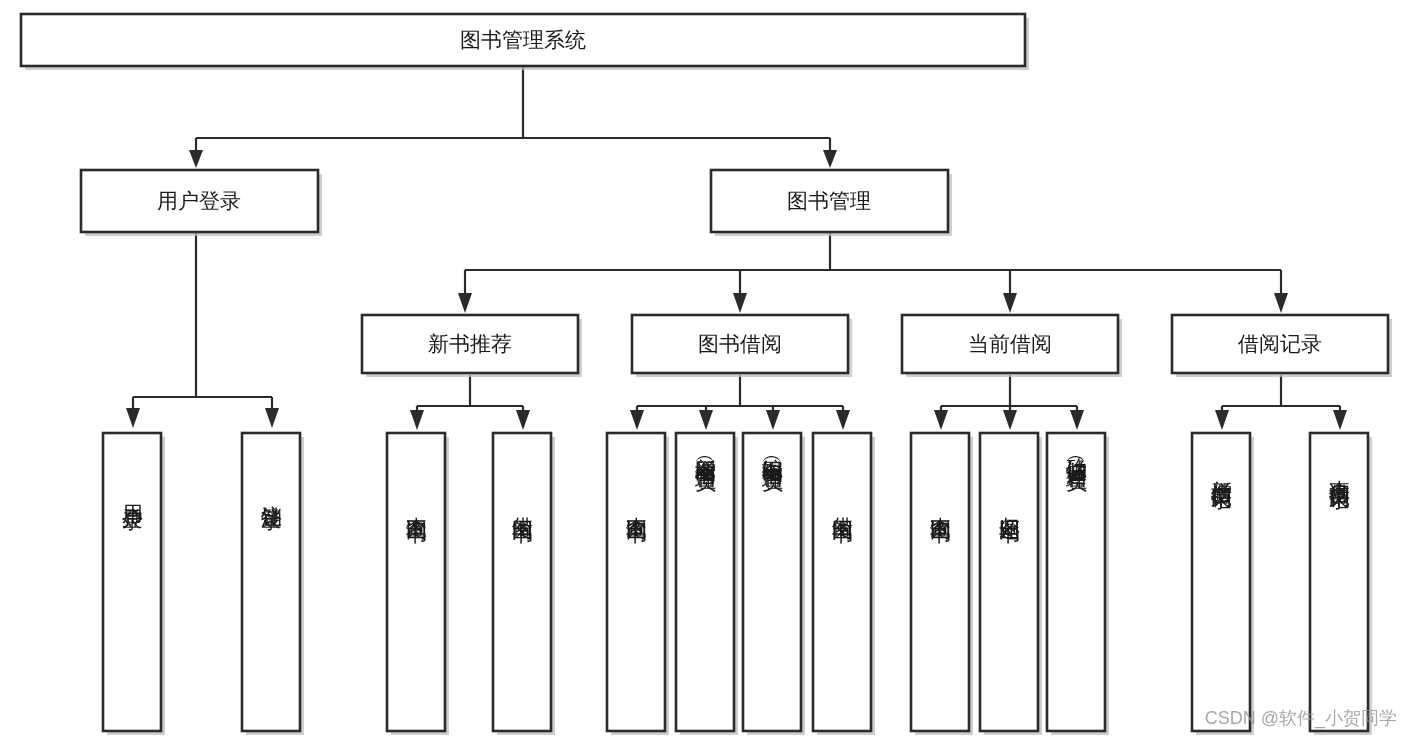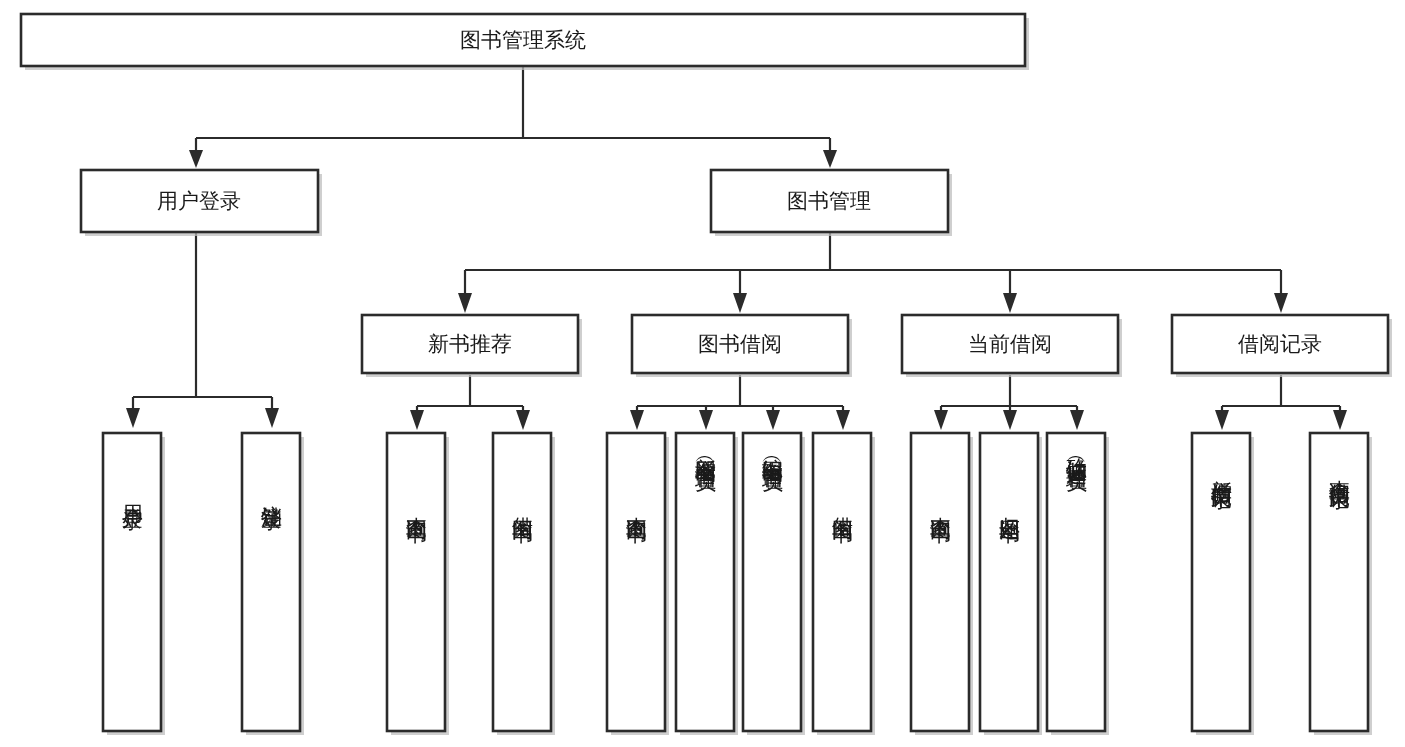--- a/index.html
+++ b/index.html
@@ -257,13 +257,14 @@
   <div class="leaf-label-wrap" style="left:1047px; top:441px; width:58px; height:290px;">
     <span class="leaf-label">确认归还（管理员）</span>
   </div>
   <div class="leaf-label-wrap" style="left:1192px; top:463px; width:58px; height:268px;">
     <span class="leaf-label">新增借阅记录</span>
   </div>
   <div class="leaf-label-wrap" style="left:1310px; top:463px; width:58px; height:268px;">
     <span class="leaf-label">查询借阅记录</span>
   </div>
 
+  <div class="watermark">CSDN @软件_小贺同学</div>
 </div>
 
 </body></html>

